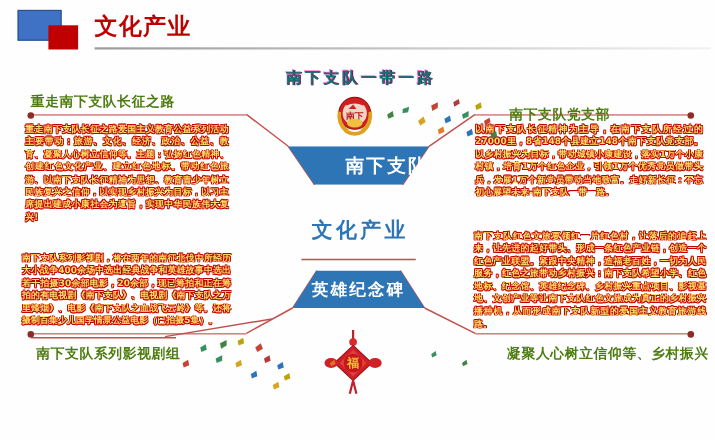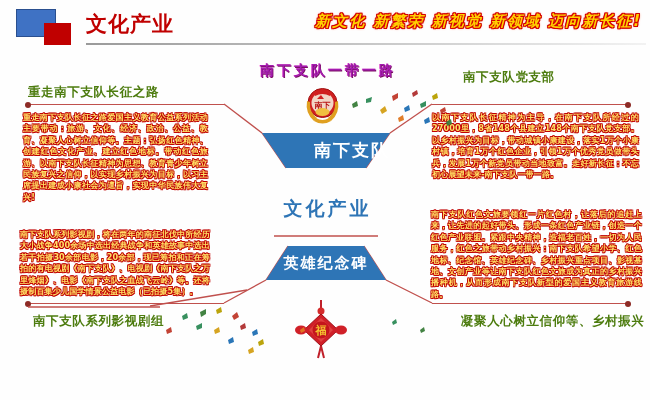--- a/index.html
+++ b/index.html
@@ -40,21 +40,21 @@
        0 0 3px #ff3b00;
     white-space:nowrap;
   }
 
   
   .corner-heading {
     position:absolute; font-size:12.5px; font-weight:bold;
     color:#4d7c0f; letter-spacing:.6px; white-space:nowrap; line-height:15px;
   }
   #heading-tl { left:28px;  top:84px; }
-  #heading-tr { left:463px; top:69px; }
+  #heading-tr { left:463px; top:96px; }
   #heading-bl { left:33px;  top:313px; }
   #heading-br { left:461px; top:313px; }
 
   
   .conn { position:absolute; height:0; border-top:1.4px solid #c0504d; }
   .conn .dot {
     position:absolute; top:-3.2px; width:6px; height:6px;
     border-radius:50%; background:#8d2b26;
   }
   .conn.d-left  .dot { left:-3px; }
@@ -76,21 +76,21 @@
     letter-spacing:.1px;
   }
   #block-tl { left:23px;  top:112px; width:185px; }
   #block-tr { left:432px; top:112px; width:207px; }
   #block-bl { left:20px;  top:229px; width:190px; }
   #block-br { left:431px; top:209px; width:211px; }
   #funnel-svg { position:absolute; left:0; top:0; }
 
   #belt-title {
     position:absolute; left:253px; top:62px; width:150px; text-align:center;
-    font-size:14px; font-weight:bold; color:#a21caf; letter-spacing:3px;
+    font-size:14px; font-weight:bold; color:#0f766e; letter-spacing:3px;
     text-shadow: .8px .8px 0 #7a0f63, -.5px -.5px 0 #ff7fe0;
     white-space:nowrap;
   }
 
   #emblem {
     position:absolute; left:299px; top:83px; width:47px; height:44px;
   }
 
   .blue-box {
     position:absolute; display:flex; align-items:center; justify-content:center;
@@ -109,21 +109,20 @@
   .confetti { position:absolute; }
 </style>
 </head>
 <body>
 
 <div id="header">
   <div class="logo-blue"></div>
   <div class="logo-red"></div>
   <div id="slide-title">文化产业</div>
   <div id="title-rule"></div>
-  <div id="slogan">新文化 新繁荣 新视觉 新领域 迈向新长征!</div>
 </div>
 
 <div class="conn d-left" id="conn-tl">
     <span class="dot"></span>
   </div>
 <div class="conn d-right" id="conn-tr">
     <span class="dot"></span>
   </div>
 <div class="conn d-left" id="conn-bl">
     <span class="dot"></span>

